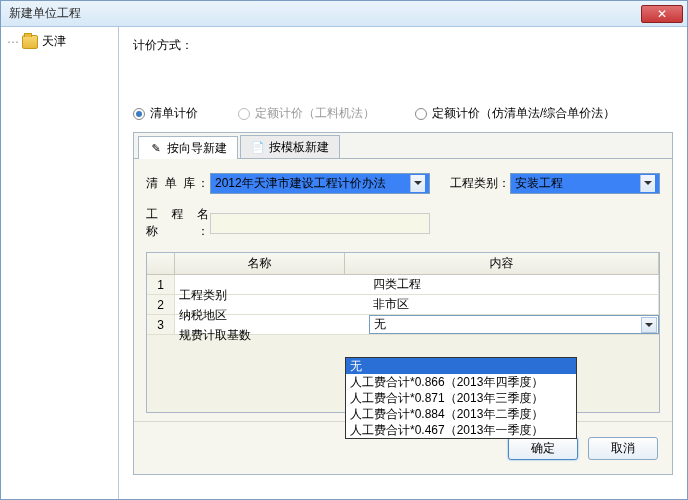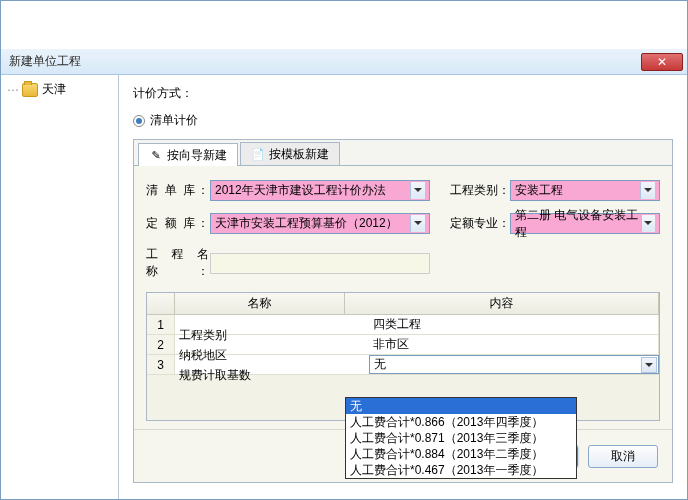--- a/index.html
+++ b/index.html
@@ -1,45 +1,45 @@
 <!DOCTYPE html>
 <html><head>
 <meta charset="utf-8">
 <style>
 * { box-sizing: border-box; margin: 0; padding: 0; }
 body { font-family: "Microsoft YaHei", SimSun, sans-serif; font-size: 12px; background: #fff; width: 688px; height: 500px; overflow: hidden; }
 .window { width: 688px; height: 500px; border: 1px solid #7a9ec2; display: flex; flex-direction: column; }
-.titlebar { height: 26px; background: linear-gradient(#eaf3fb, #d7e8f7); display: flex; align-items: center; padding: 0 4px; border-bottom: 1px solid #a9c7e2; margin-top: 48px; }
+.titlebar { height: 26px; background: linear-gradient(#eaf3fb, #d7e8f7); display: flex; align-items: center; padding: 0 4px; border-bottom: 1px solid #a9c7e2; }
 .titlebar span { flex: 1; color: #2a2a2a; font-size: 12px; padding-left: 4px; }
 .closebtn { width: 42px; height: 18px; background: linear-gradient(#e07070, #c83838); border: 1px solid #8a2020; border-radius: 2px; color: #fff; display: flex; align-items: center; justify-content: center; cursor: pointer; font-size: 12px; }
 .body { flex: 1; display: flex; background: #fff; }
 .sidebar { width: 150px; border-right: 1px solid #b8c8d8; background: #fff; padding: 4px 2px; }
 .tree-item { display: flex; align-items: center; gap: 4px; padding: 2px 4px; }
 .tree-dots { color: #999; letter-spacing: -1px; }
 .folder-icon { width: 16px; height: 14px; background: linear-gradient(#f7d774, #e8b838); border: 1px solid #c89818; border-radius: 2px; position: relative; }
 .folder-icon::before { content: ""; position: absolute; top: -3px; left: 1px; width: 6px; height: 3px; background: #e8b838; border: 1px solid #c89818; border-bottom: none; border-radius: 1px 1px 0 0; }
-.main { flex: 1; padding: 10px 14px 16px 14px; display: flex; flex-direction: column; background: #fff; }
+.main { flex: 1; padding: 10px 14px 24px 14px; display: flex; flex-direction: column; background: #fff; }
 .pricing-row { display: flex; align-items: center; gap: 8px; margin-bottom: 10px; }
 .pricing-label { margin-right: 10px; }
-.radio-group { display: flex; gap: 40px; align-items: center; }
+.radio-group { display: flex; gap: 40px; align-items: center; margin-top: 41px; }
 .radio-item { display: flex; align-items: center; gap: 5px; }
 .radio-item.disabled { color: #999; }
 .radio { width: 12px; height: 12px; border: 1px solid #888; border-radius: 50%; display: inline-flex; align-items: center; justify-content: center; }
 .radio.checked::after { content: ""; width: 6px; height: 6px; background: #3a7ebf; border-radius: 50%; }
 .radio.disabled { border-color: #bbb; }
 .tabs-area { border: 1px solid #a9b8c7; flex: 1; display: flex; flex-direction: column; background: #f6f6ee; }
 .tab-strip { height: 26px; background: #f4f4f0; display: flex; align-items: flex-end; padding-left: 4px; border-bottom: 1px solid #a9b8c7; }
 .tab { height: 23px; padding: 0 10px; border: 1px solid #a9b8c7; border-bottom: none; margin-right: 2px; display: flex; align-items: center; gap: 4px; background: #ececec; cursor: pointer; }
 .tab.active { background: #fff; position: relative; top: 1px; }
 .tab-icon { width: 14px; height: 14px; display: inline-flex; align-items: center; justify-content: center; font-size: 11px; }
 .tab-content { flex: 1; padding: 14px 12px 8px 12px; display: flex; flex-direction: column; background: #f6f6ee; }
 .form-row { display: flex; align-items: center; margin-bottom: 12px; gap: 0; }
 .form-label { width: 64px; text-align: justify; text-align-last: justify; letter-spacing: 1px; }
 .form-label2 { width: 60px; }
-.select { height: 21px; border: 1px solid #7a9ec2; background: #f9a8d4; display: flex; align-items: center; padding: 0 4px; cursor: pointer; position: relative; }
+.select { height: 21px; border: 1px solid #7a9ec2; background: #3b82f6; display: flex; align-items: center; padding: 0 4px; cursor: pointer; position: relative; }
 .select .caret { margin-left: auto; width: 15px; height: 17px; background: linear-gradient(#f2f6fb,#dde9f5); border-left: 1px solid #b0c4de; display: flex; align-items: center; justify-content: center; }
 .caret::after { content: ""; border: 4px solid transparent; border-top-color: #333; margin-top: 3px; }
 .select.w1 { width: 220px; }
 .select.w2 { width: 150px; }
 .input { height: 21px; width: 220px; border: 1px solid #ccc; background: #f7f7e8; padding: 0 4px; }
 .gap { width: 20px; }
 .grid { border: 1px solid #a9b8c7; background: #eab308; flex: 1; display: flex; flex-direction: column; }
 .grid-head { display: flex; height: 22px; background: linear-gradient(#f8f8f2, #ecece2); border-bottom: 1px solid #c8c8b8; }
 .gh { border-right: 1px solid #c8c8b8; display: flex; align-items: center; justify-content: center; }
 .gh.num { width: 28px; }
@@ -81,20 +81,28 @@
     <div class="main">
       <div class="pricing-row">
         <span class="pricing-label">计价方式：</span>
       </div>
       <div class="pricing-row">
         <div class="radio-group">
           <label class="radio-item">
             <span class="radio checked"></span>
             <span>清单计价</span>
           </label>
+          <label class="radio-item disabled">
+            <span class="radio disabled"></span>
+            <span>定额计价（工料机法）</span>
+          </label>
+          <label class="radio-item">
+            <span class="radio"></span>
+            <span>定额计价（仿清单法/综合单价法）</span>
+          </label>
         </div>
       </div>
       <div class="tabs-area">
         <div class="tab-strip">
           <div class="tab active">
             <span class="tab-icon">✎</span>
             <span>按向导新建</span>
           </div>
           <div class="tab">
             <span class="tab-icon">📄</span>
@@ -105,33 +113,20 @@
           <div class="form-row">
             <span class="form-label">清 单 库：</span>
             <div class="select w1">
               <span>2012年天津市建设工程计价办法</span>
               <span class="caret"></span>
             </div>
             <span class="gap"></span>
             <span class="form-label2">工程类别：</span>
             <div class="select w2">
               <span>安装工程</span>
-              <span class="caret"></span>
-            </div>
-          </div>
-          <div class="form-row">
-            <span class="form-label">定 额 库：</span>
-            <div class="select w1">
-              <span>天津市安装工程预算基价（2012）</span>
-              <span class="caret"></span>
-            </div>
-            <span class="gap"></span>
-            <span class="form-label2">定额专业：</span>
-            <div class="select w2">
-              <span>第二册 电气设备安装工程</span>
               <span class="caret"></span>
             </div>
           </div>
           <div class="form-row">
             <span class="form-label">工程名称：</span>
             <input class="input" style="">
           </div>
           <div class="grid">
             <div class="grid-head">
               <div class="gh num"></div>

